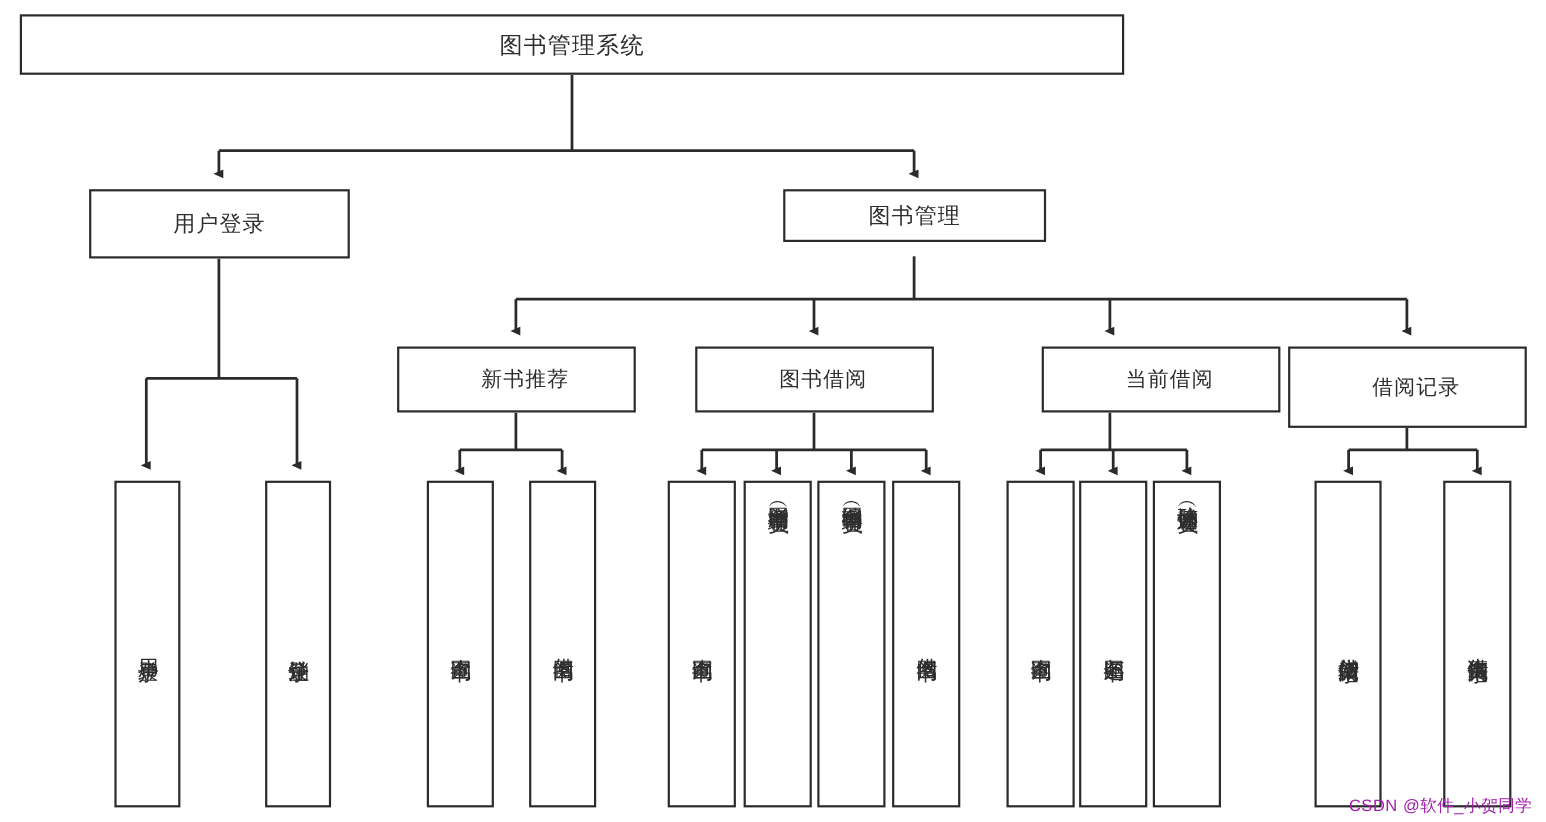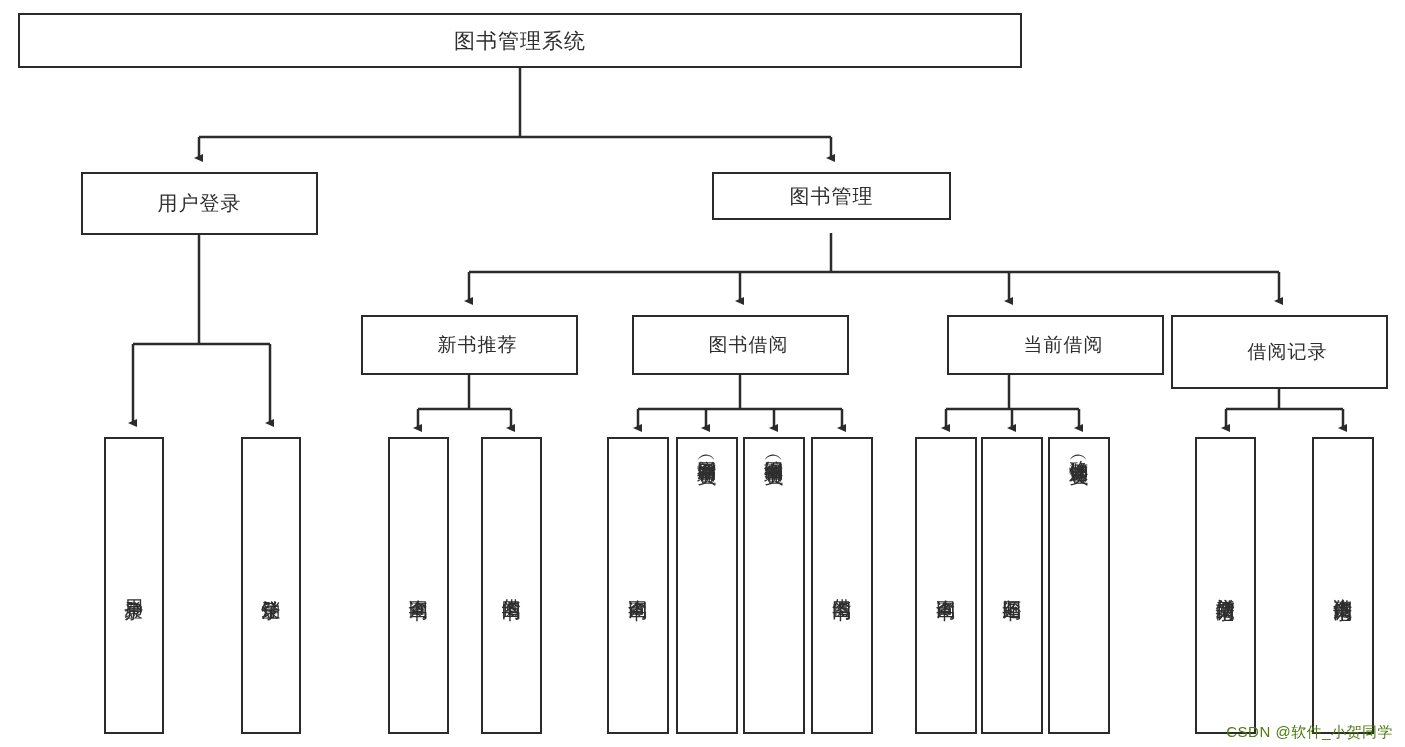--- a/index.html
+++ b/index.html
@@ -67,21 +67,21 @@
   }
   .hlabel {
     white-space: nowrap;
     letter-spacing: 1px;
   }
   #watermark {
     position: absolute;
     right: 12px;
     bottom: 5px;
     font-size: 15px;
-    color: #4d7c0f;
+    color: #a21caf;
     letter-spacing: 0.5px;
     z-index: 5;
     white-space: nowrap;
     text-align: right;
   }
 </style>
 </head>
 <body>
 
 <div id="canvas">

